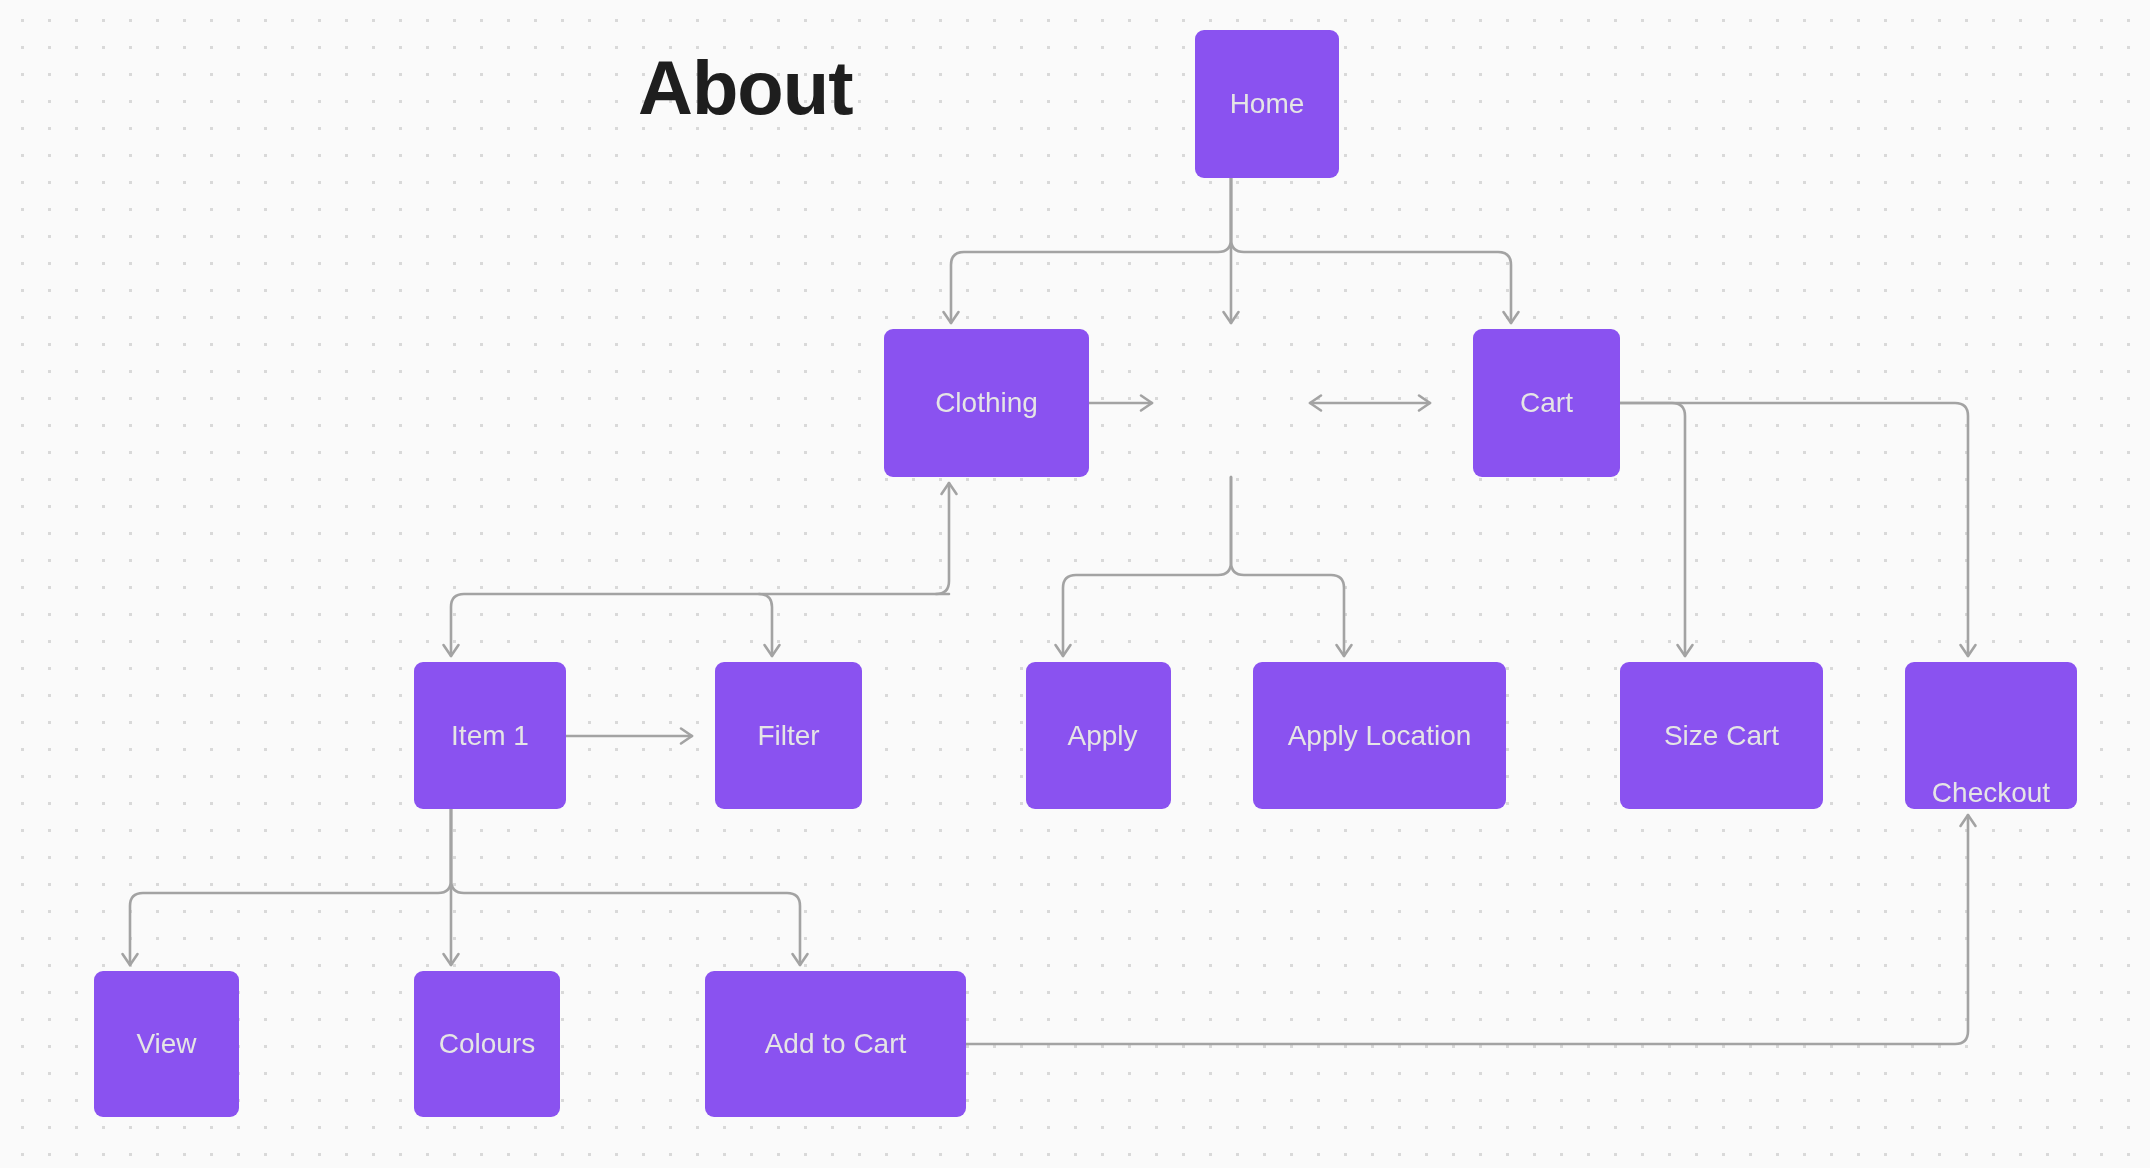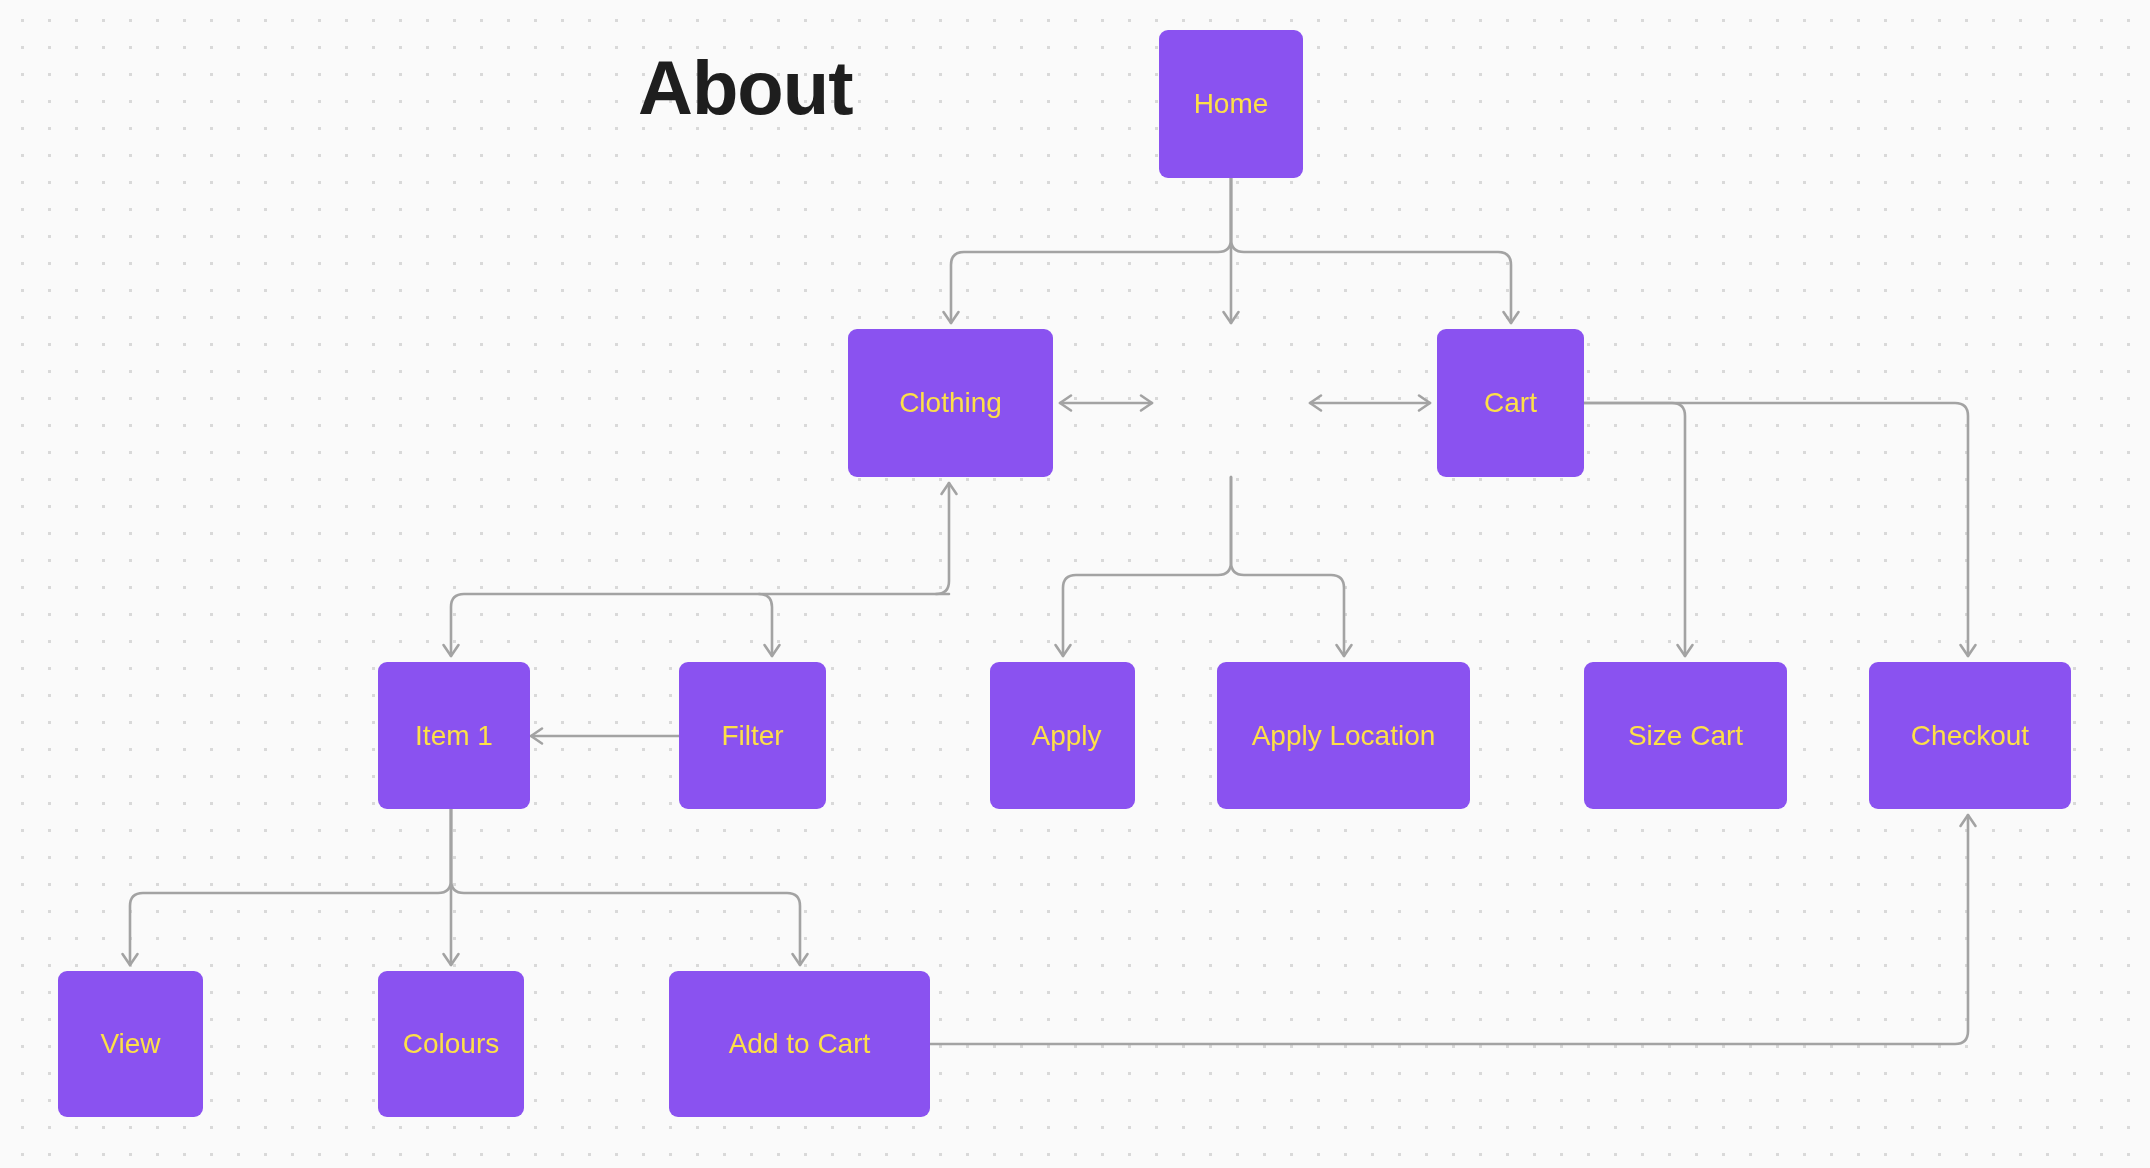--- a/index.html
+++ b/index.html
@@ -45,38 +45,39 @@
     color: #1E1E1E;
     line-height: 1.05;
     white-space: nowrap;
   }
   .node {
     position: absolute;
     display: flex;
     align-items: center;
     justify-content: center;
     background: #8A52F0;
-    color: #fde047;
+    color: #e5e5e5;
     font-size: 28px;
     border-radius: 9px;
     text-align: center;
     white-space: nowrap;
     box-sizing: border-box;
+    margin-left: 36px;
   }
   
   .node-home          { left: 1159px; top:  30px;  width: 144px; height: 148px; }
   .node-clothing      { left:  848px; top: 329px;  width: 205px; height: 148px; }
   .node-about         { left: 1159px; top: 329px;  width: 144px; height: 148px; }
   .node-cart          { left: 1437px; top: 329px;  width: 147px; height: 148px; }
   .node-item1         { left:  378px; top: 662px;  width: 152px; height: 147px; }
   .node-filter        { left:  679px; top: 662px;  width: 147px; height: 147px; }
   .node-apply         { left:  990px; top: 662px;  width: 145px; height: 147px; padding-left: 8px; }
   .node-view-location { left: 1217px; top: 662px;  width: 253px; height: 147px; }
   .node-edit-cart     { left: 1584px; top: 662px;  width: 203px; height: 147px; }
-  .node-checkout      { left: 1869px; top: 662px;  width: 202px; height: 147px; }
+  .node-checkout      { left: 1869px; top: 662px;  width: 172px; height: 147px; align-items: flex-end; }
   .node-size          { left:   58px; top: 971px;  width: 145px; height: 146px; }
   .node-colours       { left:  378px; top: 971px;  width: 146px; height: 146px; }
   .node-add-to-cart   { left:  669px; top: 971px;  width: 261px; height: 146px; }
 </style>
 </head>
 <body>
 
 <div class="canvas">
 
   <svg class="edges-layer" width="2150" height="1168" viewBox="0 0 2150 1168" xmlns="http://www.w3.org/2000/svg">

